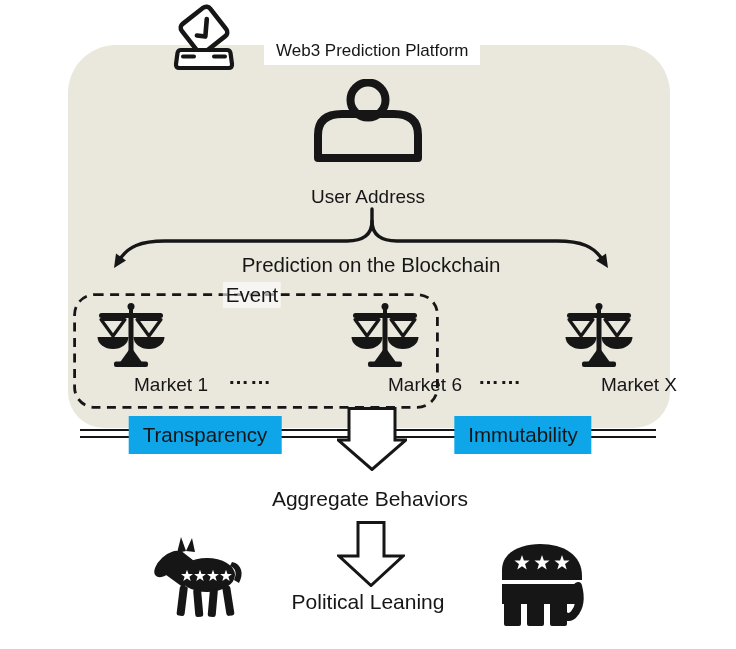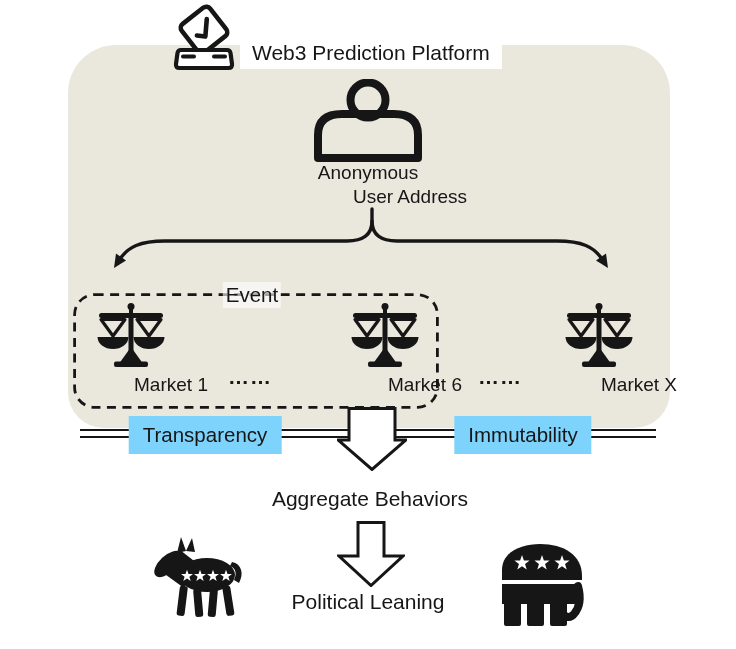--- a/index.html
+++ b/index.html
@@ -5,30 +5,30 @@
   html,body{margin:0;padding:0;}
   body{background:#ffffff;font-family:"Liberation Sans", sans-serif;color:#161616;}
   .canvas{position:relative;width:736px;height:649px;background:#ffffff;overflow:hidden;}
   .panel{position:absolute;left:68px;top:45px;width:602px;height:383px;background:#eae7dc;
          border-radius:48px 48px 36px 36px;}
   .abs{position:absolute;}
   .cx{position:absolute;transform:translateX(-50%);white-space:nowrap;}
   .t20{font-size:20.5px;}
   .t19{font-size:19px;}
   .t21{font-size:21px;text-align:center;}
-  .title-box{left:240px;top:37px;background:#ffffff;padding:4px 12px;font-size:21px;z-index:6;}
+  .title-box{left:264px;top:37px;background:#ffffff;padding:4px 12px;font-size:17px;z-index:6;}
   .user-l1{left:368px;top:162px;z-index:3;}
-  .user-l2{left:368px;top:186px;z-index:3;margin-left:42px;}
+  .user-l2{left:368px;top:186px;z-index:3;}
   .pred-l1{left:371px;top:253px;z-index:3;}
   .event-label{left:252px;top:282px;background:rgba(255,255,255,0.6);padding:1px 3px;z-index:4;}
   .mkt{top:374px;z-index:3;margin-left:40px;}
   .dots{top:365px;font-size:21px;font-weight:700;letter-spacing:1px;z-index:3;}
   .rail{left:80px;top:429px;width:576px;height:9px;box-sizing:border-box;
         border-top:2.6px solid #161616;border-bottom:2.6px solid #161616;z-index:4;}
-  .rail-label{top:416px;background:#7dd3fc;padding:7px 14px;font-size:20.5px;z-index:5;}
+  .rail-label{top:416px;background:#0ea5e9;padding:7px 14px;font-size:20.5px;z-index:5;}
   .agg{left:370px;top:487px;z-index:3;}
   .pol{left:368px;top:590px;z-index:3;}
   svg{display:block;}
   .z2{z-index:2;} .z3{z-index:3;} .z5{z-index:5;} .z6{z-index:6;}
 </style>
 </head>
 <body>
 
 <div class="canvas">
 
@@ -60,29 +60,29 @@
     <path d="M17,46 H63 Q66,46 66.5,49 L68,60 Q68.5,64 64.5,64 H15.5 Q11.5,64 12,60 L13.5,49 Q14,46 17,46 Z" fill="#ffffff" stroke="#161616" stroke-width="4.2" stroke-linejoin="round"></path>
     <path d="M19,52.5 H30 M50,52.5 H61" stroke="#161616" stroke-width="4" stroke-linecap="round"></path>
   </svg>
 
   <div class="abs title-box">Web3 Prediction Platform</div>
 
   <svg class="abs z3" style="left:308px;top:79px" width="120" height="83" viewBox="0 0 120 83">
     <circle cx="60" cy="21" r="17.5" fill="none" stroke="#161616" stroke-width="8"></circle>
     <path d="M10,79 V56 Q10,35 34,35 H86 Q110,35 110,56 V79 Z" fill="none" stroke="#161616" stroke-width="8" stroke-linejoin="round"></path>
   </svg>
-  <div class="cx t19 user-l1">Anonymous</div>
   <div class="cx t19 user-l2">User Address</div>
 
   <svg class="abs z3" style="left:95px;top:205px" width="545" height="72" viewBox="0 0 545 72">
     <path d="M277,4 L277,16 C277,30 268,36 252,36 L70,36 C45,36 33,42 25,54" fill="none" stroke="#161616" stroke-width="3.4" stroke-linecap="round"></path>
     <polygon points="19,63 31,55.5 21,48.5" fill="#161616"></polygon>
     <path d="M277,16 C277,30 286,36 302,36 L462,36 C487,36 499,42 507,54" fill="none" stroke="#161616" stroke-width="3.4" stroke-linecap="round"></path>
     <polygon points="513,63 501,55.5 511,48.5" fill="#161616"></polygon>
   </svg>
+  <div class="cx t20 pred-l1">Prediction on the Blockchain</div>
 
   <svg class="abs z2" style="left:73px;top:293px" width="366" height="116" viewBox="0 0 366 116">
     <rect x="1.6" y="1.6" width="362.8" height="112.8" rx="20" fill="none" stroke="#161616" stroke-width="2.8" stroke-dasharray="9,6.5"></rect>
   </svg>
   <div class="cx t20 event-label">Event</div>
 
   <svg class="abs z3" style="left:94px;top:302px" width="74" height="68" viewBox="0 0 74 68">
       <use href="#scale-glyph"></use>
     </svg>
   <svg class="abs z3" style="left:348px;top:302px" width="74" height="68" viewBox="0 0 74 68">

